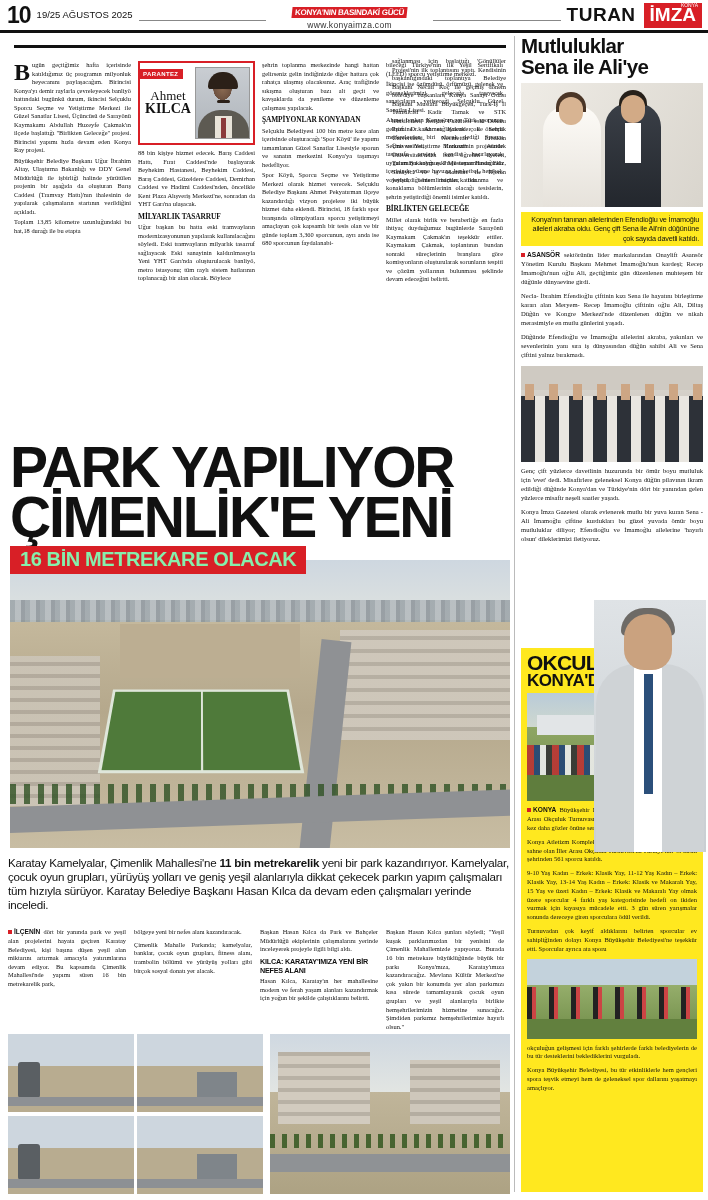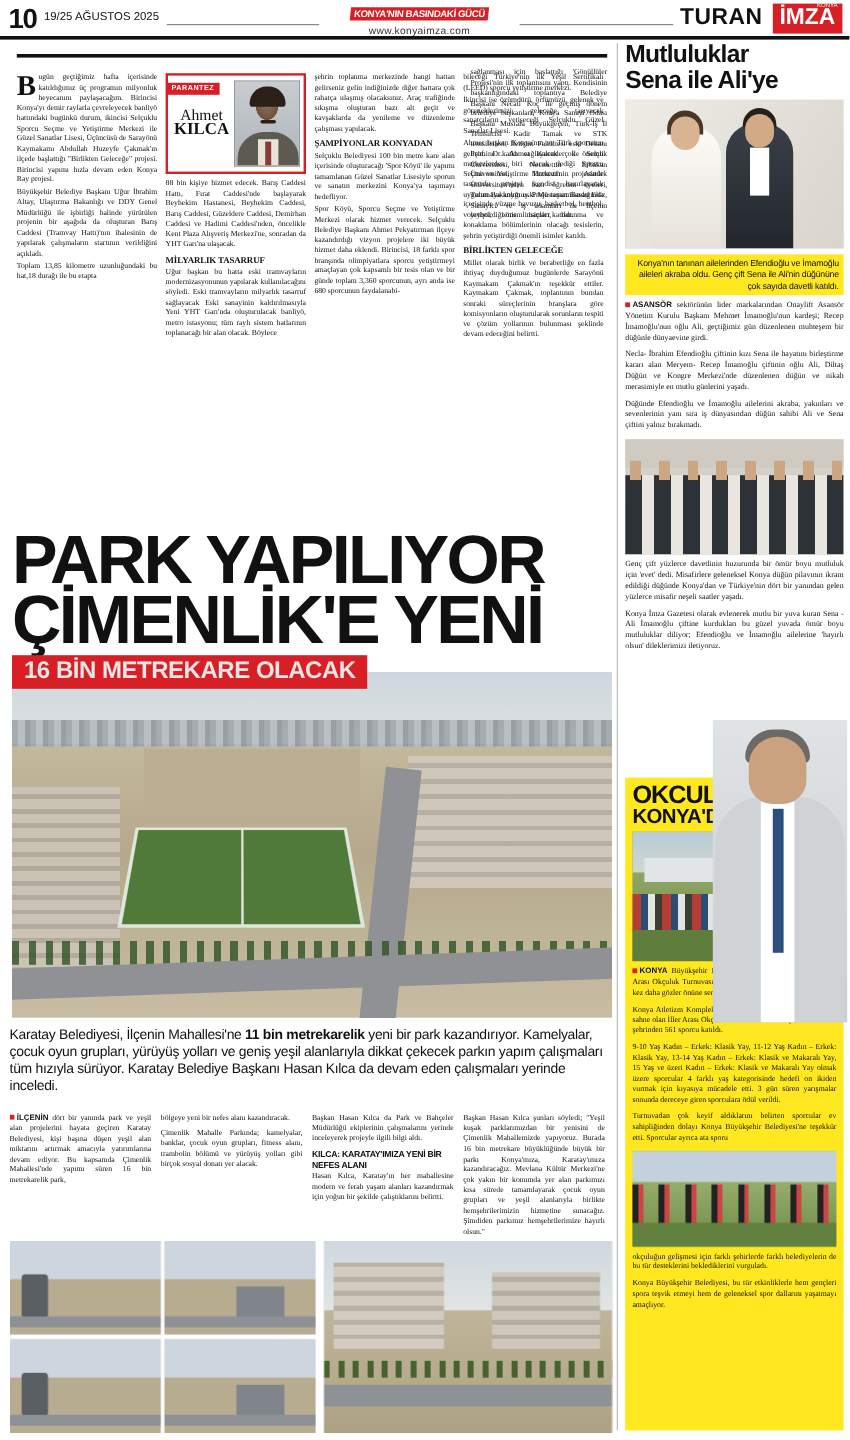--- a/index.html
+++ b/index.html
@@ -129,21 +129,21 @@
   
   .big-art {
     position: absolute; left: 10px; top: 442px; width: 500px;
   }
   .big-headline {
     font-family: "Liberation Sans", sans-serif; font-weight: bold;
     font-size: 57px; line-height: 0.88; letter-spacing: -2.2px;
     color: #111; position: relative; z-index: 3;
   }
   .big-badge {
-    display: inline-block; background: #d81f26; color: #e5e5e5;
+    display: inline-block; background: #d81f26; color: #86efac;
     font-family: "Liberation Sans", sans-serif; font-weight: bold;
     font-size: 20px; letter-spacing: -0.4px;
     padding: 2px 10px 3px 10px; margin-top: 4px;
     position: relative; z-index: 3;
   }
 
   
   .big-photo {
     position: absolute; left: 10px; top: 560px; width: 500px; height: 288px;
     overflow: hidden; background: #b9c3ad;
@@ -421,21 +421,21 @@
 
   <div class="inset-portrait">
     <div class="ip-suit"></div>
     <div class="ip-shirt"></div>
     <div class="ip-tie"></div>
     <div class="ip-hair"></div>
     <div class="ip-head"></div>
   </div>
 
   <div class="main-caption">
-    <span>Karatay Belediyesi, İlçenin Mahallesi'ne </span><b>11 bin metrekarelik</b><span> yeni bir park kazandırıyor. Kamelyalar, çocuk oyun grupları, yürüyüş yolları ve geniş yeşil alanlarıyla dikkat çekecek parkın yapım çalışmaları tüm hızıyla sürüyor. Karatay Belediye Başkanı Hasan Kılca da devam eden çalışmaları yerinde inceledi.</span>
+    <span>Karatay Kamelyalar, Çimenlik Mahallesi'ne </span><b>11 bin metrekarelik</b><span> yeni bir park kazandırıyor. Kamelyalar, çocuk oyun grupları, yürüyüş yolları ve geniş yeşil alanlarıyla dikkat çekecek parkın yapım çalışmaları tüm hızıyla sürüyor. Karatay Belediye Başkanı Hasan Kılca da devam eden çalışmaları yerinde inceledi.</span>
   </div>
 
   <div class="bot-cols">
 
     <div class="bcol">
       <p><span class="sq-red"></span><span class="lead-word">İLÇENİN</span><span> dört bir yanında park ve yeşil alan projelerini hayata geçiren Karatay Belediyesi, kişi başına düşen yeşil alan miktarını artırmak amacıyla yatırımlarına devam ediyor. Bu kapsamda Çimenlik Mahallesi'nde yapımı süren 16 bin metrekarelik park,</span></p>
     </div>
 
     <div class="bcol">
       <p>bölgeye yeni bir nefes alanı kazandıracak.</p>

